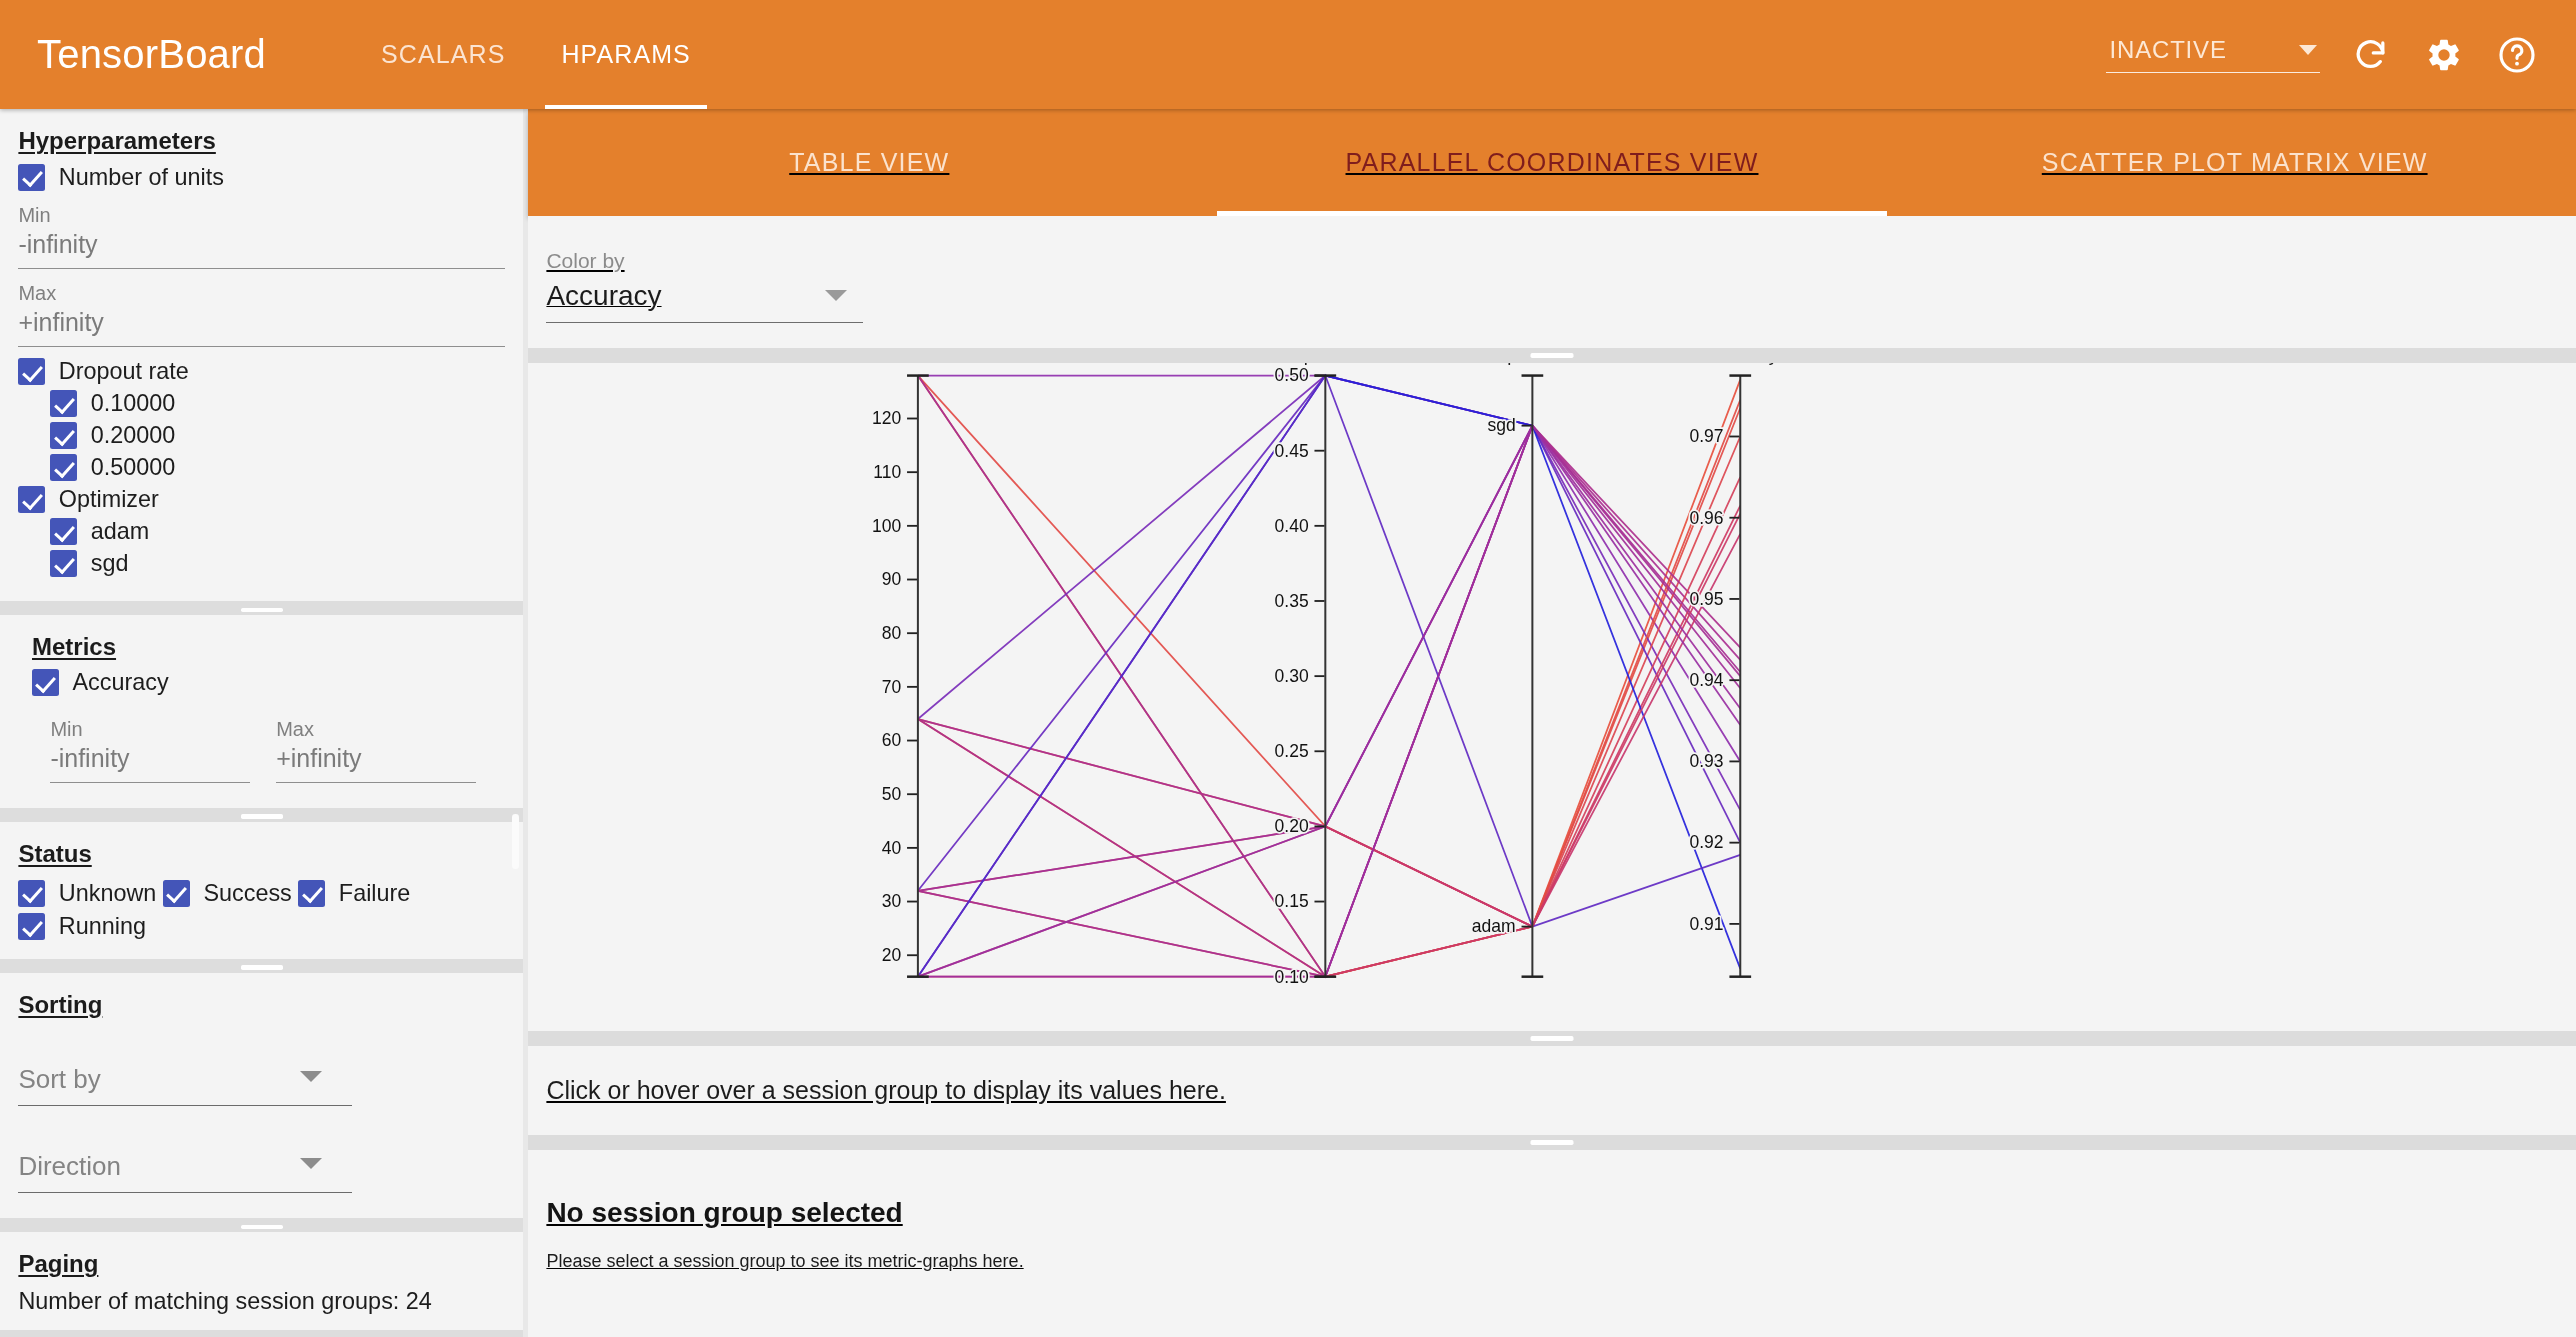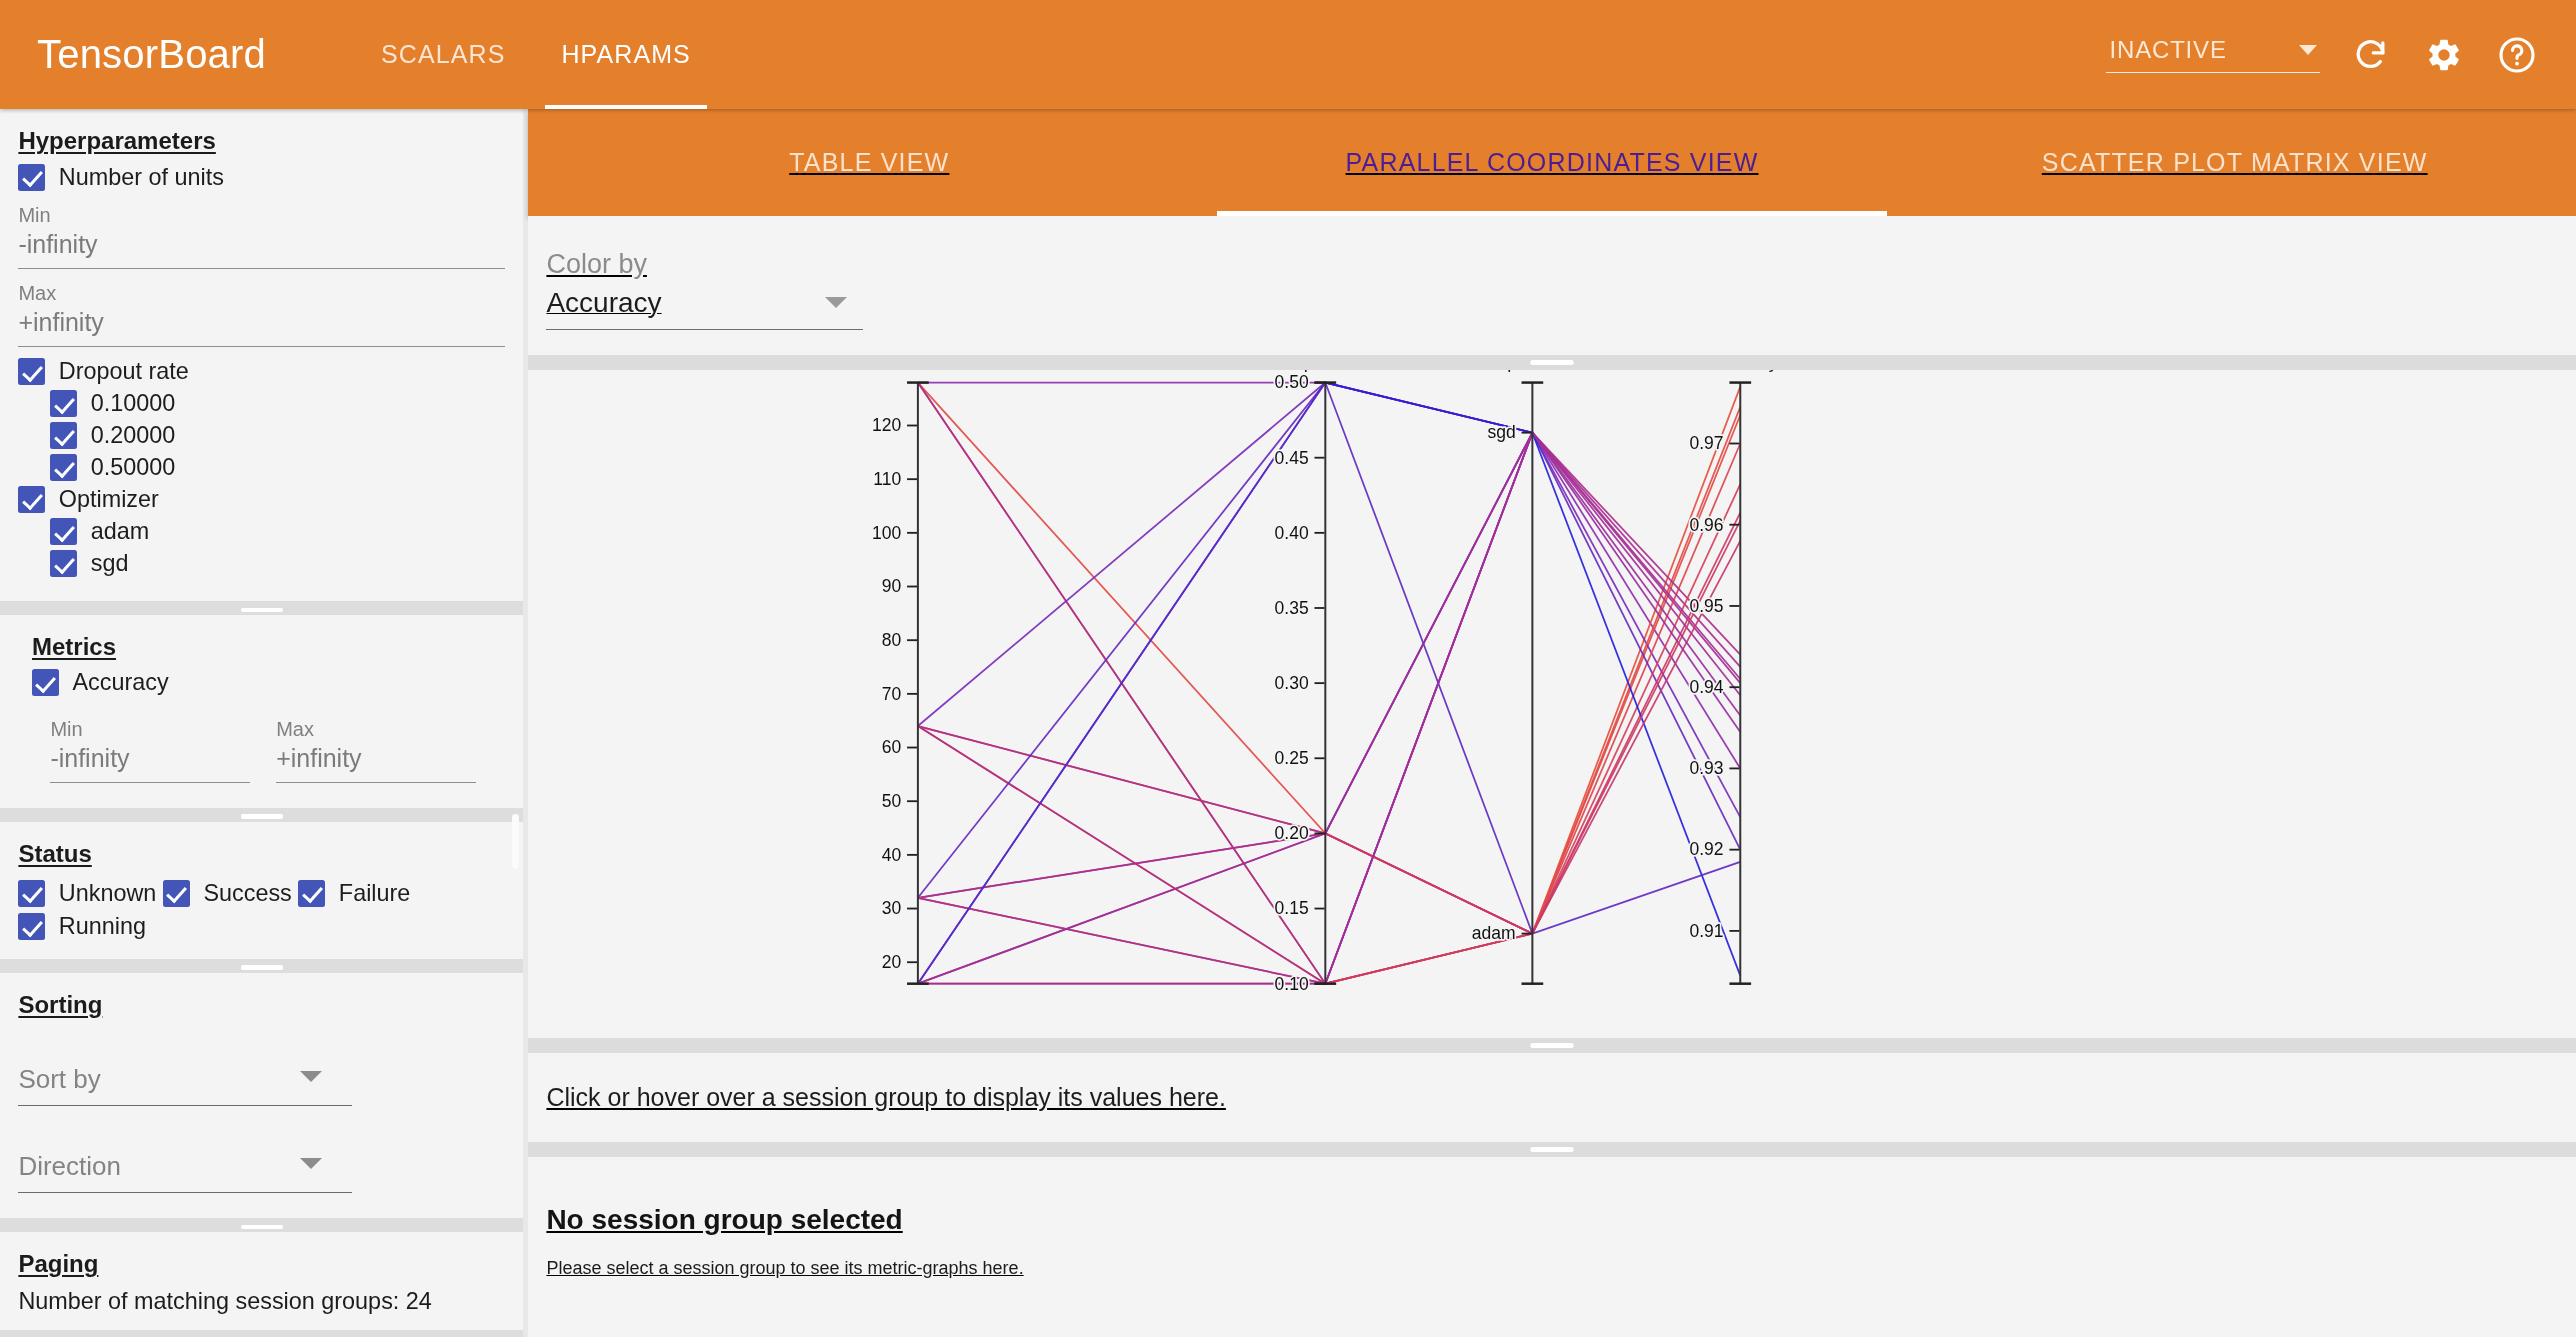--- a/index.html
+++ b/index.html
@@ -113,32 +113,32 @@
   }
   .viewtabs {
     position: relative; height: 107px; background: #e4802c; display: flex;
     box-shadow: 0 2.5px 5px rgba(0,0,0,.25);
   }
   .viewtab {
     flex: 1; display: flex; align-items: center; justify-content: center;
     color: #fbe2cd; font-size: 25px; letter-spacing: 1.2px; cursor: pointer;
     position: relative; white-space: nowrap;
   }
-  .viewtab.active { color: #4c1d95; }
+  .viewtab.active { color: #7f1d1d; }
   .viewtab.active::after {
     content: ""; position: absolute; left: 6.7px; right: 6.7px; bottom: 0; height: 5px; background: #fff;
   }
   .panel { background: #f4f4f4; position: relative; }
   .panel-sep { height: 15px; background: #dcdcdc; position: relative; }
   .panel-sep .drag-dots2 {
     position: absolute; left: 50%; transform: translateX(-50%); top: 5px;
     width: 43px; height: 5px; background: #fff; border-radius: 1.7px;
   }
   .colorby { padding: 33px 0 25px 18.4px; }
-  .colorby .flabel { font-size: 27px; color: #8b8b8b; margin-bottom: 6.7px; }
+  .colorby .flabel { font-size: 21px; color: #8b8b8b; margin-bottom: 6.7px; }
   .colorby .ctrl {
     position: relative; width: 317px; border-bottom: 1.7px solid #6d6d6d; padding-bottom: 10px;
   }
   .colorby .cval { font-size: 28px; color: #1c1c1c; }
   .colorby .ccaret {
     position: absolute; right: 16.7px; top: 10px;
     width: 0; height: 0; border-left: 11px solid transparent; border-right: 11px solid transparent;
     border-top: 11.7px solid #9a9a9a;
   }
   .chartwrap { background: #f4f4f4; height: 668px; position: relative; overflow: hidden; }

